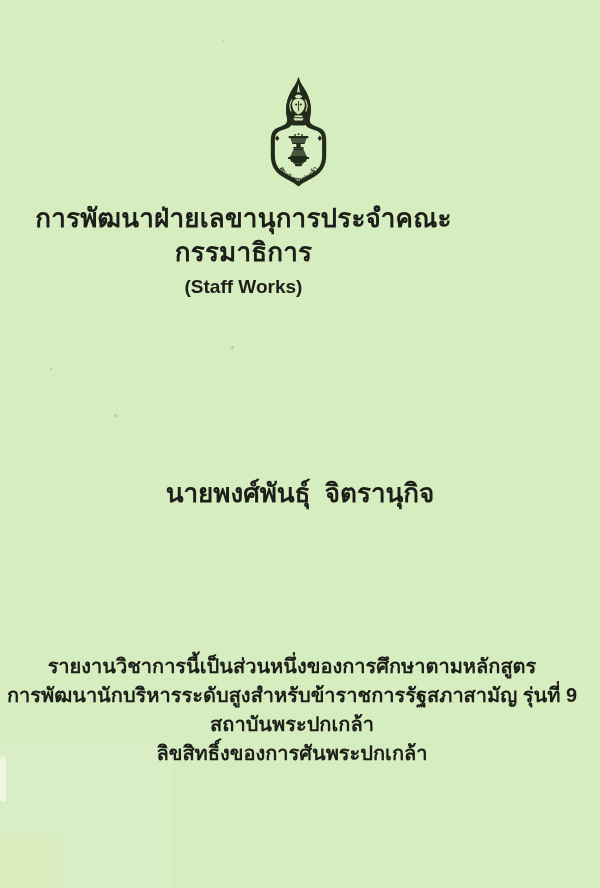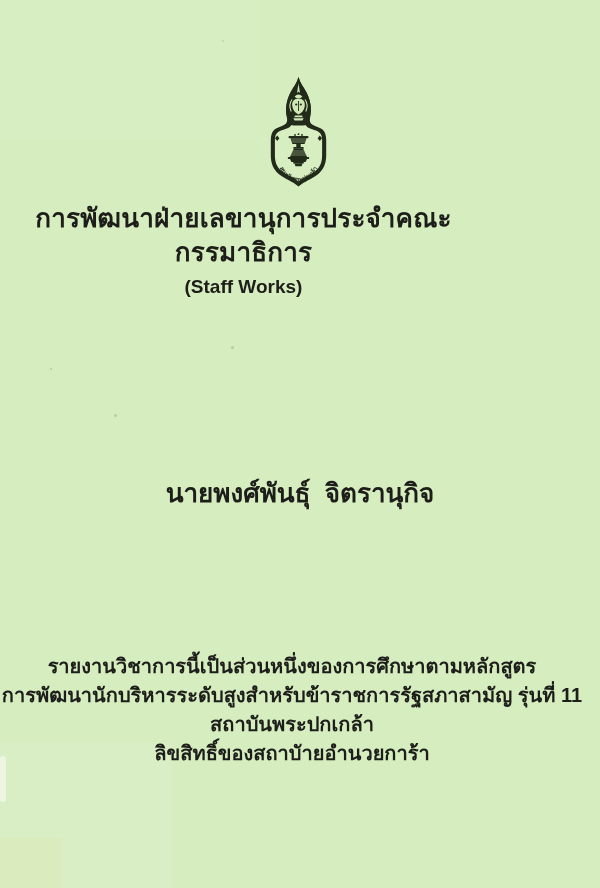--- a/index.html
+++ b/index.html
@@ -154,18 +154,18 @@
 
   <div class="title-block">
     <div class="title-line">การพัฒนาฝ่ายเลขานุการประจำคณะกรรมาธิการ</div>
     <div class="title-en">(Staff Works)</div>
   </div>
 
   <div class="author-line">นายพงศ์พันธุ์  จิตรานุกิจ</div>
 
   <div class="footer-block">
     <div class="footer-line">รายงานวิชาการนี้เป็นส่วนหนึ่งของการศึกษาตามหลักสูตร</div>
-    <div class="footer-line">การพัฒนานักบริหารระดับสูงสำหรับข้าราชการรัฐสภาสามัญ รุ่นที่ 11</div>
+    <div class="footer-line">การพัฒนานักบริหารระดับสูงสำหรับข้าราชการรัฐสภาสามัญ รุ่นที่ 9</div>
     <div class="footer-line">สถาบันพระปกเกล้า</div>
-    <div class="footer-line">ลิขสิทธิ์ของสถาบัายอำนวยการ้า</div>
+    <div class="footer-line">ลิขสิทธิ์งของการศันพระปกเกล้า</div>
   </div>
 
 </div>
 
 </body></html>

